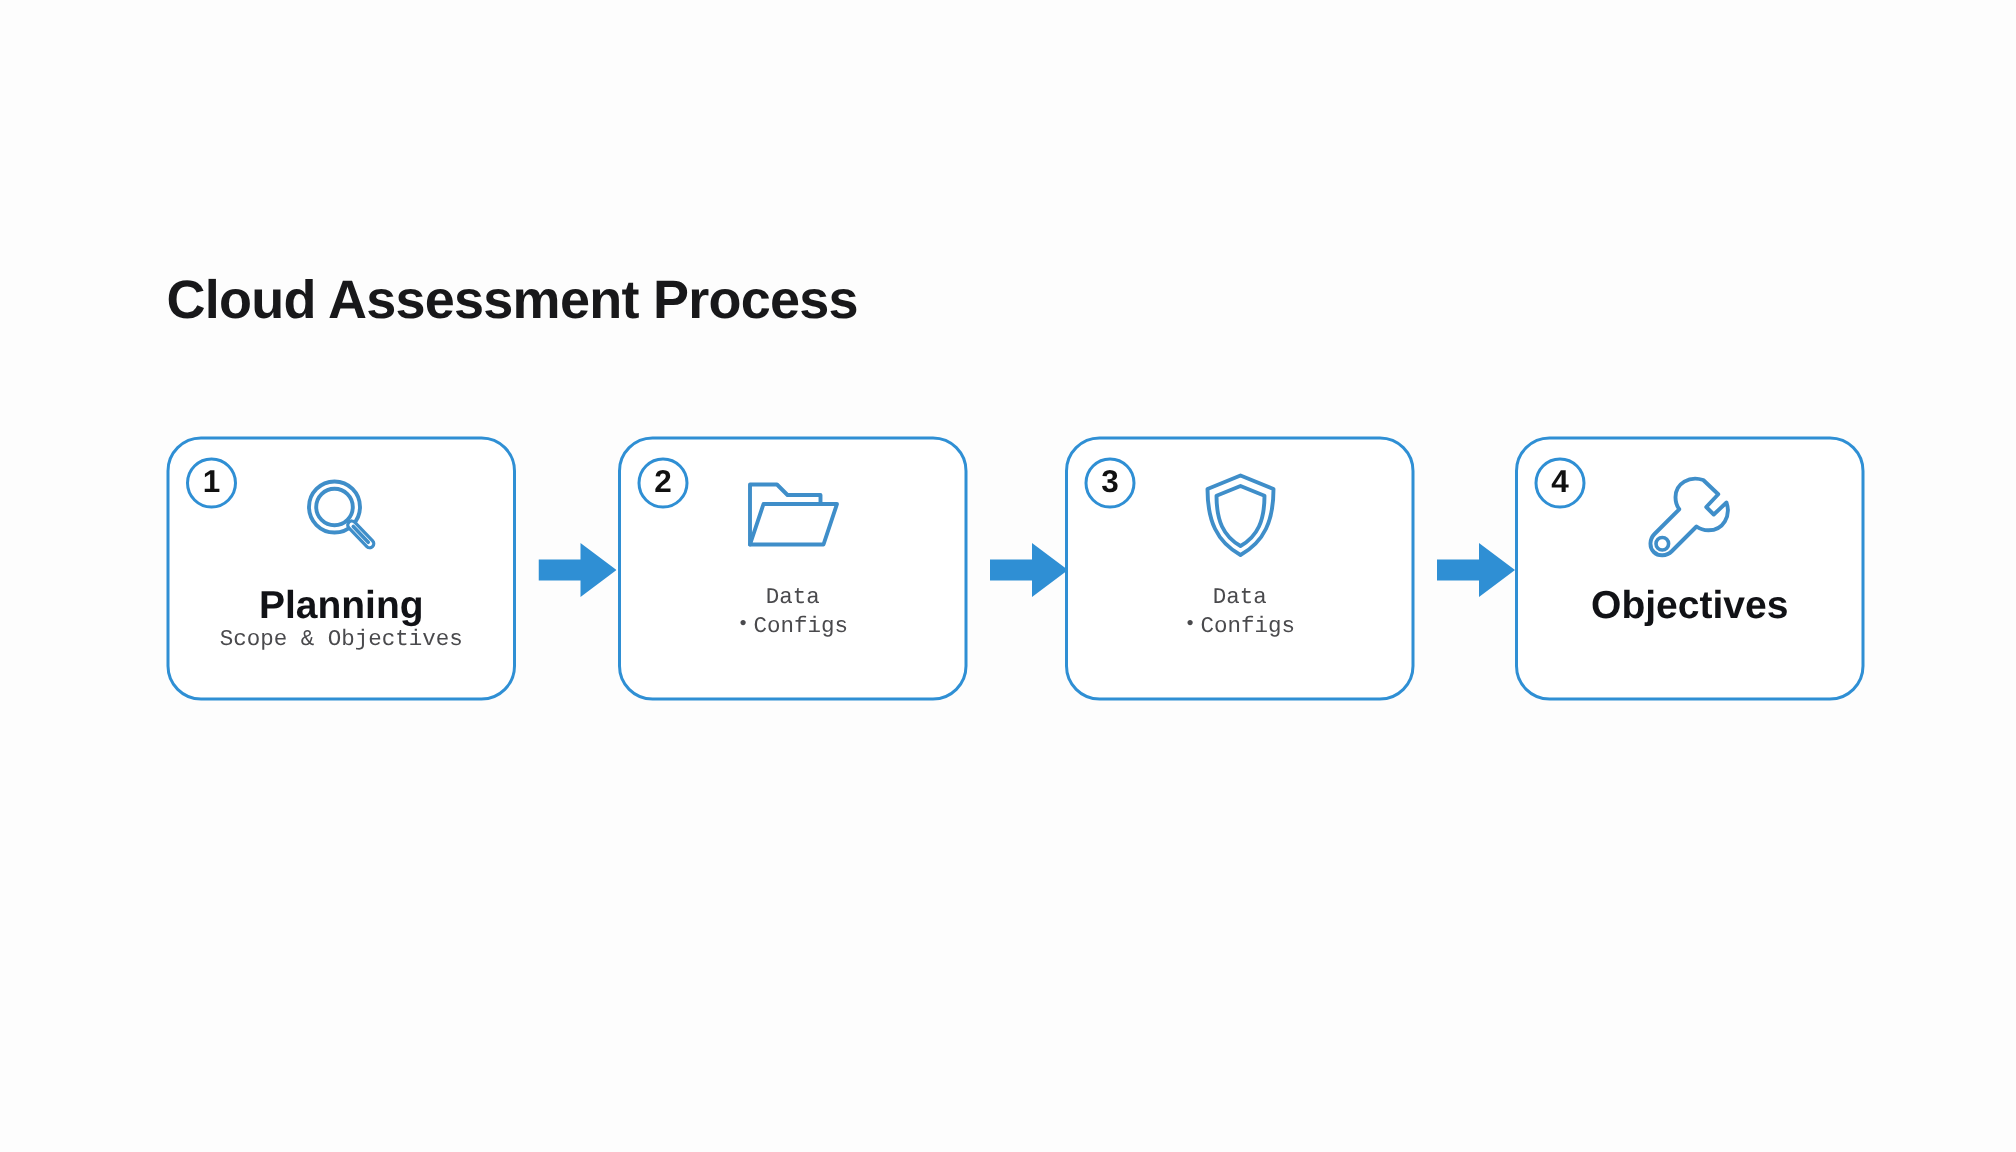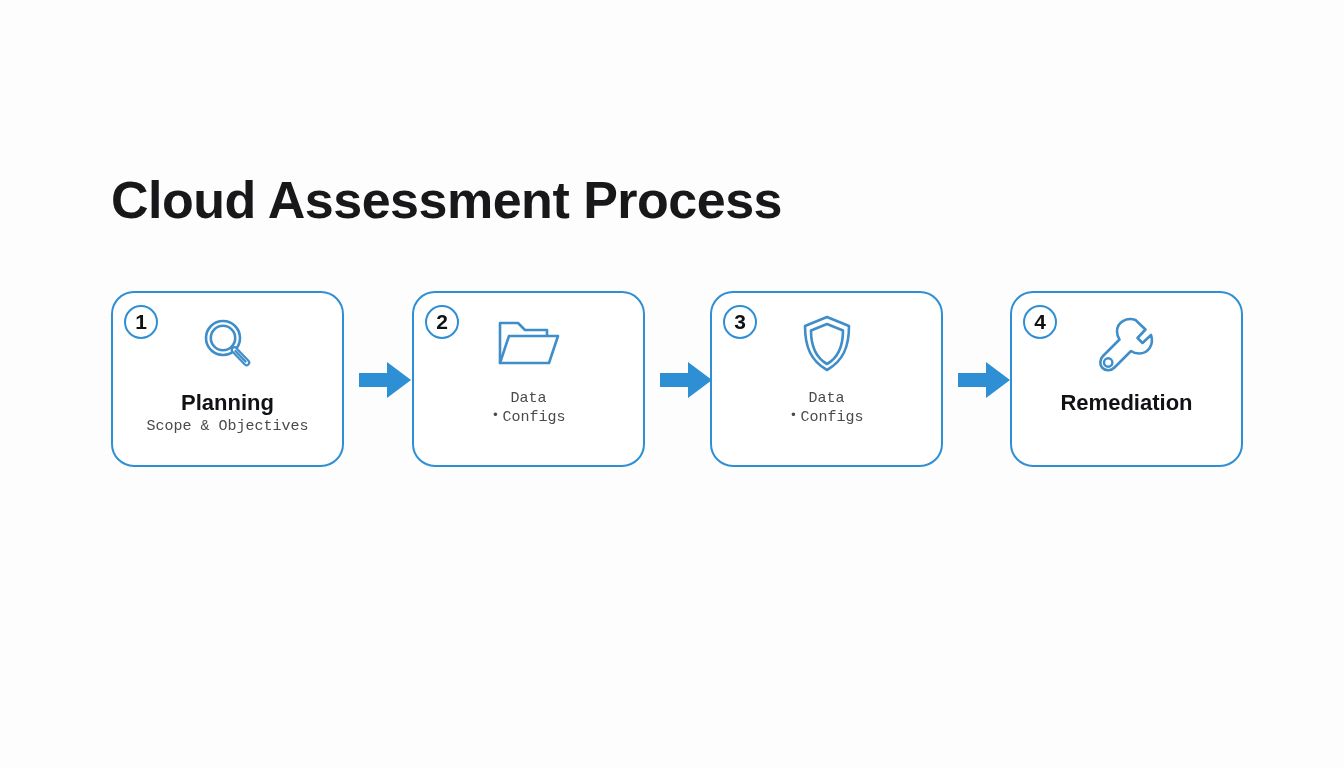--- a/index.html
+++ b/index.html
@@ -18,21 +18,21 @@
   #slide {
     position: absolute;
     inset: 0;
   }
 
   
   #title {
     position: absolute;
     left: 111px;
     top: 168px;
-    font-size: 52px;
+    font-size: 36px;
     font-weight: bold;
     color: #18181a;
     letter-spacing: -0.5px;
     line-height: 64px;
     white-space: nowrap;
   }
 
   
   #flow {
     position: absolute;
@@ -86,21 +86,21 @@
 
   .labels {
     position: absolute;
     left: 0;
     right: 0;
     top: 96px;
     text-align: center;
   }
 
   .step-title {
-    font-size: 22px;
+    font-size: 26px;
     font-weight: bold;
     color: #111216;
     line-height: 28px;
     white-space: nowrap;
   }
 
   .step-sub {
     font-size: 15px;
     color: #4a4a4d;
     line-height: 19px;
@@ -201,18 +201,18 @@
       <div class="icon-wrap">
         <svg width="66" height="62" viewBox="0 0 66 62">
           <path d="M47.5,6.5 L39.5,15 L44.5,20 L53,12
                    C56,21 51,30.5 41,30.5 C37.5,30.5 35,29.5 33,28
                    L16.5,44.5 C13,48 7.5,48 4.5,45 C1.5,42 1.5,36.5 5,33
                    L21.5,16.5 C20,14.5 19,11.5 19,8.5 C19,-1 28.5,-6 37.5,-3 Z" fill="none" stroke="#3f8ec9" stroke-width="2.6" stroke-linejoin="round" stroke-linecap="round" transform="translate(4,10)"></path>
           <circle cx="14.2" cy="49.5" r="4.2" fill="none" stroke="#3f8ec9" stroke-width="2.4"></circle>
         </svg>
       </div>
       <div class="labels">
-        <div class="step-title">Remediation</div>
+        <div class="step-title">Objectives</div>
       </div>
     </div>
 
   </div>
 </div>
 
 </body></html>

